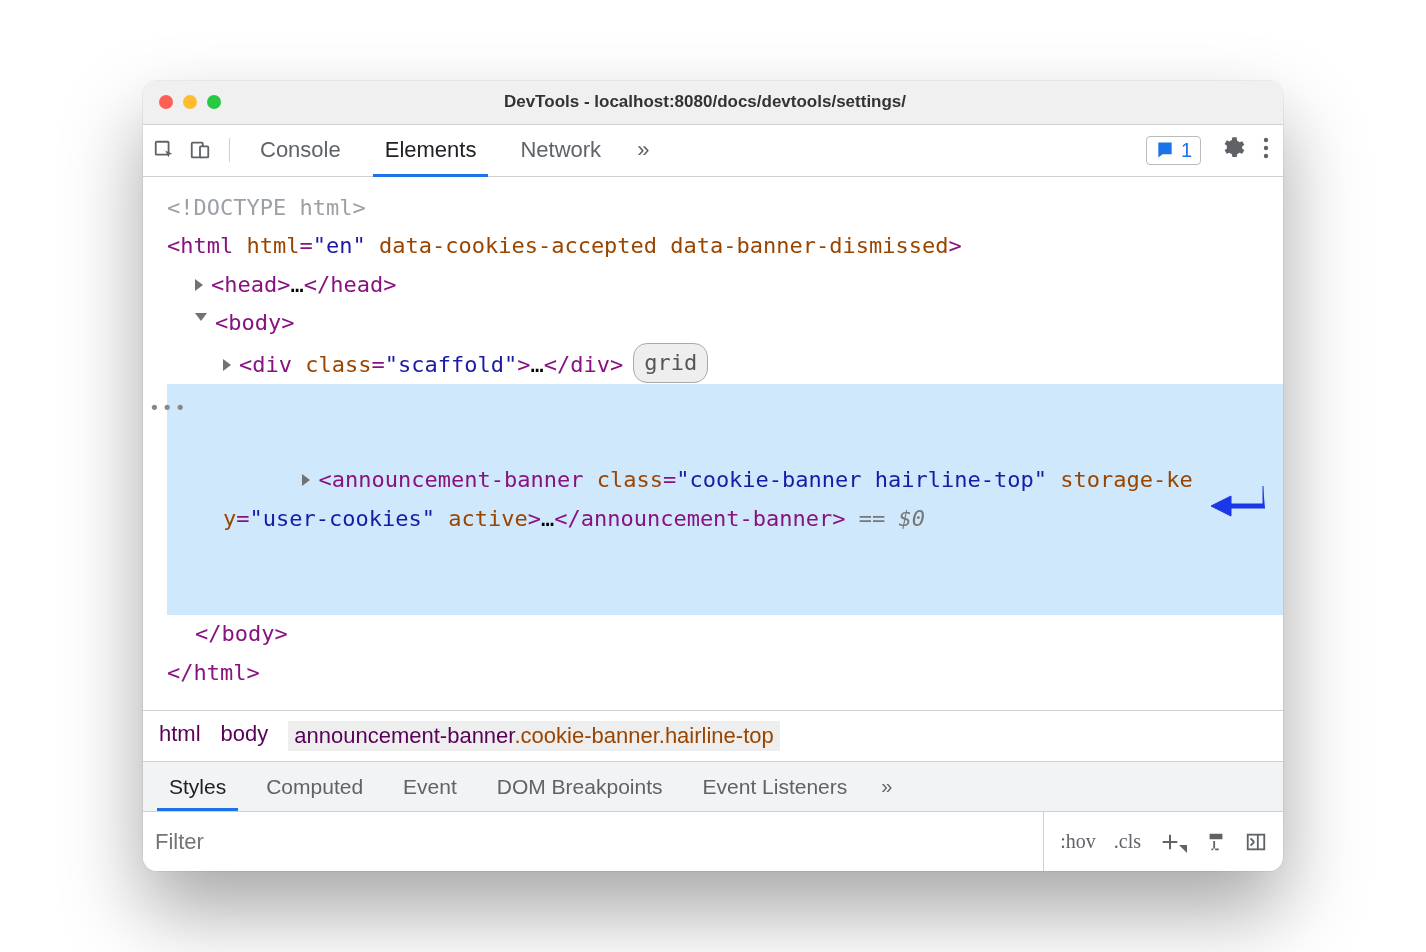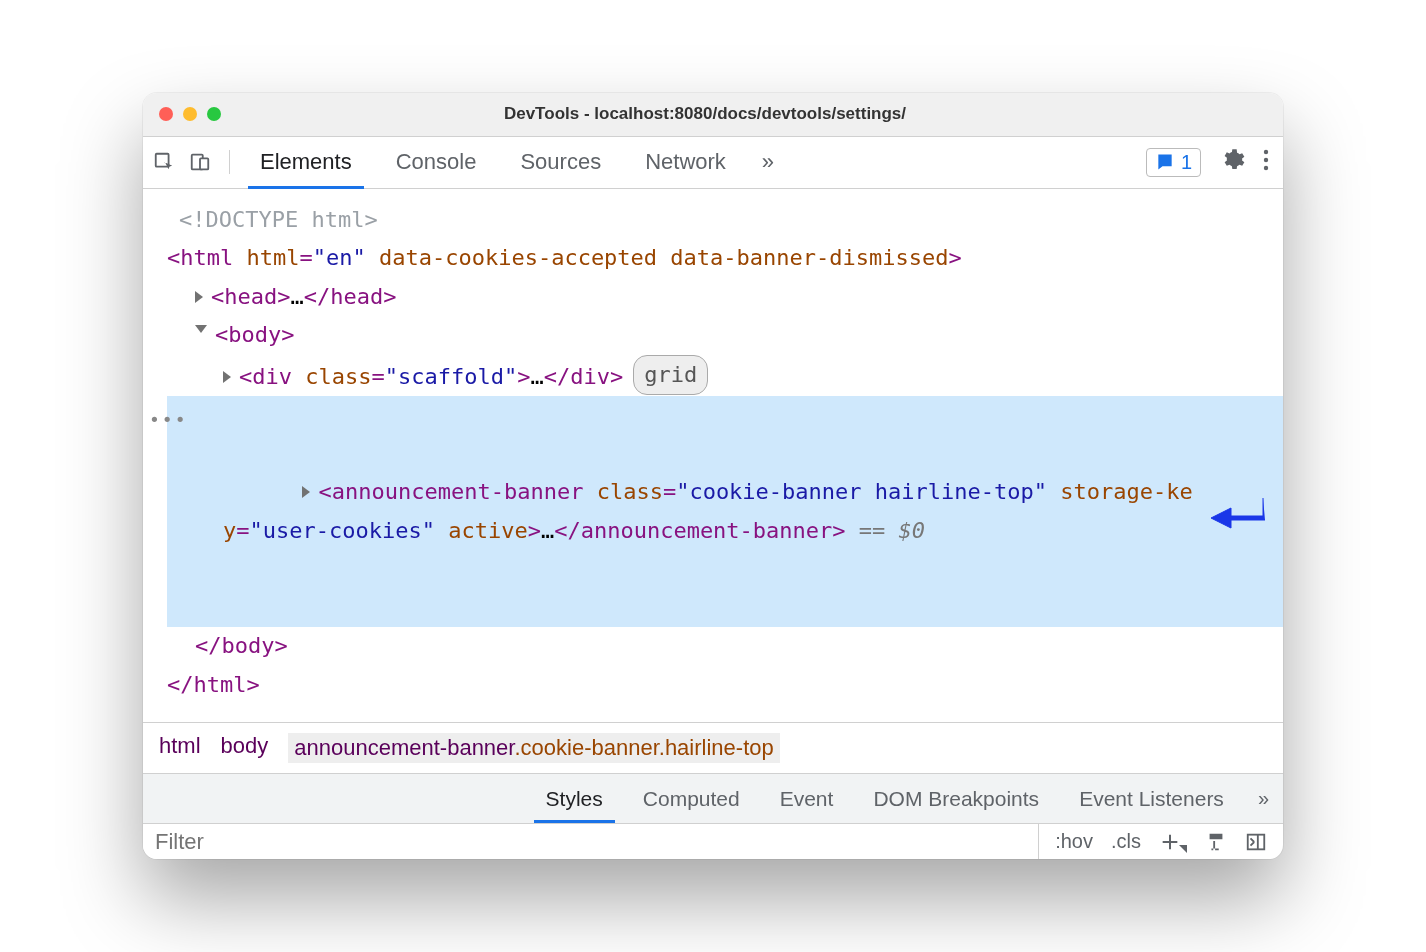--- a/index.html
+++ b/index.html
@@ -79,21 +79,21 @@
   font-family: Menlo, Consolas, monospace;
   font-size: 22px;
   line-height: 1.75;
   position: relative;
 }
 .line { white-space: pre-wrap; word-break: break-all; position: relative; }
 .indent1 { padding-left: 28px; }
 .indent2 { padding-left: 56px; }
 .tri { display:inline-block; width: 0; height: 0; border-left: 8px solid #727272; border-top:6px solid transparent; border-bottom:6px solid transparent; margin-right: 8px; vertical-align: 1px; }
 .tri.open { border-left: 6px solid transparent; border-right:6px solid transparent; border-top:8px solid #727272; margin-right:8px; vertical-align: 3px;}
-.tok-doctype { color: #9aa0a6; margin-left: 12px; }
+.tok-doctype { color: #9aa0a6; }
 .tok-tag { color: #881280; }
 .tok-attr { color: #994500; }
 .tok-val { color: #1a1aa6; }
 .tok-ellipsis { color: #000; }
 .tok-eq { color:#777; font-style: italic; }
 .badge-grid {
   display:inline-block; border:1px solid #aaa; background:#eee; border-radius: 14px; padding: 0 10px; font-size: 22px; color:#555; font-family: Menlo, monospace; margin-left: 10px; vertical-align: 2px;
 }
 .highlight { background: #cfe8fc; position: relative; }
 .gutter-dots { position:absolute; left:-18px; top: 8px; color:#888; letter-spacing: 2px; font-size: 18px;}
@@ -112,37 +112,36 @@
 .crumb .bc-tag { color:#5a005a; }
 .crumb .bc-sel { background:#eee; }
 .crumb .bc-classes { color:#994500; }
 
 
 .styles-tabs {
   border-top: 1px solid #d0d0d0;
   background: #f1f3f4;
   display:flex; align-items:center; height: 50px;
   padding-left: 6px;
-  justify-content: flex-end;
 }
 .stab { padding: 0 20px; font-size: 21px; color:#5f6368; cursor:pointer; position:relative; height:100%; display:flex; align-items:center;}
 .stab.active { color:#202124; }
 .stab.active::after { content:""; position:absolute; bottom:0; left:8px; right:8px; height:3px; background:#1a73e8;}
 .stab-more { padding: 0 14px; font-size: 20px; color:#5f6368; }
 
 
 .filter {
   border-top: 1px solid #d0d0d0;
-  height: 36px;
+  height: 60px;
   display:flex; align-items:center;
 }
 .filter input {
   flex: 1; height: 100%; border: none; padding: 0 12px; font-size: 22px; color:#5f6368; outline:none; border-right: 1px solid #d0d0d0;
 }
-.filter-tools { display:flex; align-items:center; gap: 18px; padding: 0 16px; color:#5f6368; font-family: Liberation Sans, sans-serif; font-size: 20px;}
+.filter-tools { display:flex; align-items:center; gap: 18px; padding: 0 16px; color:#5f6368; font-family: Liberation Serif, serif; font-size: 20px;}
 .ftool { cursor:pointer; display:inline-flex; align-items:center; }
 </style>
 </head>
 <body>
 
 <div class="window">
 
   <div class="titlebar">
     <div class="traffic">
       <div class="dot red"></div>
@@ -162,23 +161,22 @@
       </span>
       <span class="icon">
         <svg width="22" height="22" viewBox="0 0 24 24" fill="none" stroke="currentColor" stroke-width="2">
             <rect x="3" y="4" width="12" height="16" rx="1"></rect>
             <rect x="12" y="8" width="9" height="12" rx="1" fill="#fff"></rect>
           </svg>
       </span>
     </div>
     <div class="divider"></div>
     <div class="tabs">
+      <div class="tab">Console</div>
       <div class="tab active">Elements</div>
-      <div class="tab">Console</div>
-      <div class="tab">Sources</div>
       <div class="tab">Network</div>
       <div class="more-tabs">»</div>
     </div>
     <div class="toolbar-right">
       <div class="issue-badge">
         <svg width="20" height="20" viewBox="0 0 24 24" fill="currentColor">
             <path d="M4 3h16v14H9l-5 4V3z"></path>
           </svg>
         <span>1</span>
       </div>

